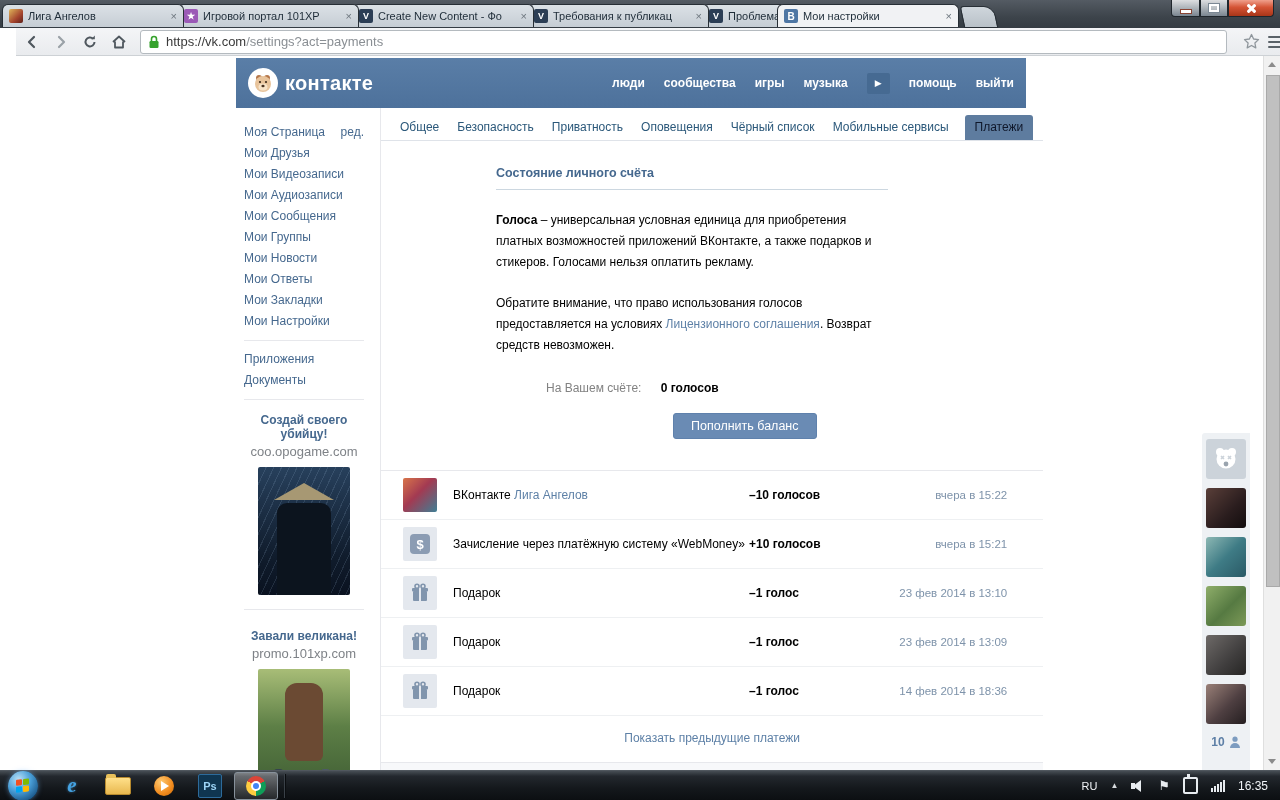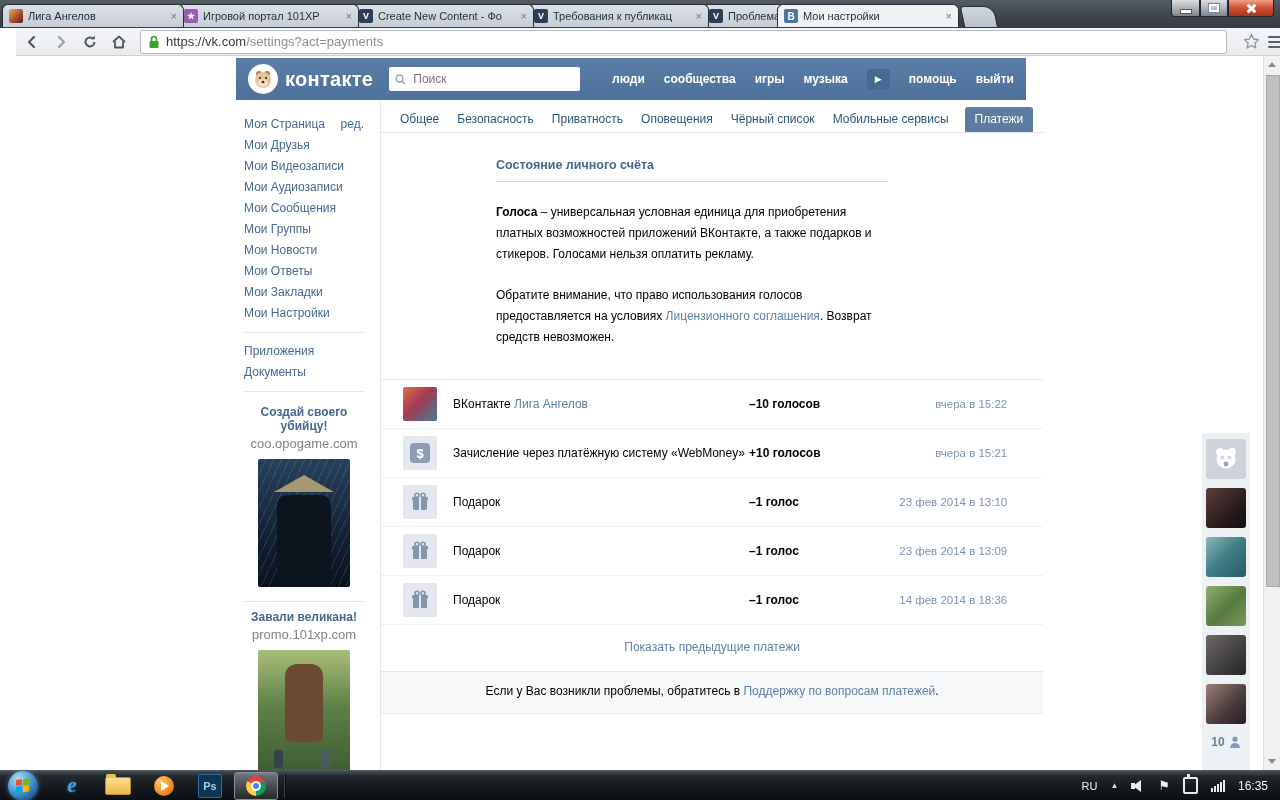--- a/index.html
+++ b/index.html
@@ -42,21 +42,21 @@
   .tbtn{width:26px;height:24px;display:flex;align-items:center;justify-content:center;margin-left:3px;border-radius:3px;}
   .omni{flex:1;height:22px;margin:0 8px;background:#fff;border:1px solid #b4babf;
     border-radius:3px;display:flex;align-items:center;padding:0 7px;font-size:13px;}
   .omni .host{color:#3a3a3a;margin-left:6px;}
   .omni .path{color:#8a8f94;}
   .menu-burger{width:18px;height:12px;display:flex;flex-direction:column;justify-content:space-between;margin:0 10px 0 4px;}
   .menu-burger i{height:2px;background:#5a6268;border-radius:1px;}
   
   .viewport{position:absolute;left:0;top:56px;width:1280px;height:714px;background:#fff;overflow:hidden;}
   .vkwrap{position:absolute;left:236px;top:2px;width:790px;}
-  .vkheader{height:42px;background:linear-gradient(#5a7ea7,#4d719b);display:flex;align-items:center;padding:0 12px;box-sizing:border-box;}
+  .vkheader{height:50px;background:linear-gradient(#5a7ea7,#4d719b);display:flex;align-items:center;padding:0 12px;box-sizing:border-box;}
   .vklogo{display:flex;align-items:center;cursor:pointer;}
   .logo-circle{width:30px;height:30px;border-radius:50%;background:#fff;display:flex;align-items:center;justify-content:center;}
   .logo-text{color:#fff;font-weight:bold;font-size:20px;margin-left:7px;letter-spacing:.3px;}
   .vksearch{margin-left:16px;width:262px;height:24px;background:#fff;border-radius:2px;display:flex;align-items:center;padding:0 6px;box-sizing:border-box;}
   .vksearch input{border:none;outline:none;flex:1;font-size:12px;color:#333;margin-left:5px;font-family:"Liberation Sans",sans-serif;background:transparent;}
   .vknav{margin-left:auto;display:flex;align-items:center;gap:19px;padding-left:32px;}
   .vknav a{color:#fff;font-weight:bold;font-size:12px;text-decoration:none;cursor:pointer;}
   .nav-more{width:23px;height:21px;background:#466a92;border-radius:2px;display:flex;align-items:center;justify-content:center;color:#fff;font-size:9px;cursor:pointer;}
   .vkbody{display:flex;}
   
@@ -74,21 +74,21 @@
   .ad-img.assassin .fig{position:absolute;left:50%;top:36px;transform:translateX(-50%);width:54px;height:92px;
     background:#0c141e;border-radius:10px 10px 0 0;}
   .ad-img.giant{background:linear-gradient(#a8bd77,#5d7f46 45%,#3c5a32);}
   .ad-img.giant .troll{position:absolute;left:50%;top:14px;transform:translateX(-50%);width:38px;height:78px;background:#6b4a33;border-radius:12px 12px 6px 6px;}
   .ad-img.giant .p1,.ad-img.giant .p2{position:absolute;bottom:10px;width:9px;height:18px;background:#35424e;border-radius:3px;}
   .ad-img.giant .p1{left:16px;} .ad-img.giant .p2{right:20px;background:#4d5a66;}
   
   .content{flex:1;border-left:1px solid #e7e8ec;min-height:712px;box-sizing:border-box;}
   .stabs{display:flex;align-items:flex-end;gap:14px;padding:7px 10px 0 17px;border-bottom:1px solid #dfe3e9;}
   .stab{font-size:12px;color:#2b587a;padding:5px 2px 6px;cursor:pointer;white-space:nowrap;}
-  .stab.active{background:#5e7c9f;color:#ffffff;border-radius:3px 3px 0 0;padding:5px 10px 6px;}
+  .stab.active{background:#5e7c9f;color:#0f172a;border-radius:3px 3px 0 0;padding:5px 10px 6px;}
   .section{padding:25px 0 0 115px;width:392px;}
   .sec-head{font-weight:bold;color:#45688e;font-size:12.5px;padding-bottom:9px;border-bottom:1px solid #ccd7e0;}
   .para{font-size:12px;line-height:21px;color:#000;margin-top:20px;}
   .para b{font-weight:bold;}
   a.tlink{color:#5e81a7;text-decoration:none;cursor:pointer;}
   .balrow{margin-top:25px;font-size:12px;}
   .bal-label{color:#828282;margin-left:50px;}
   .bal-value{font-weight:bold;margin-left:16px;color:#000;}
   .btnrow{margin-top:18px;}
   .vkbtn{margin-left:177px;background:#6a8bb4;border:1px solid #5f81ac;border-radius:3px;color:#fff;
@@ -263,27 +263,20 @@
               <circle cx="16" cy="7" r="3" fill="#b4764a"></circle>
             <circle cx="12" cy="13" r="8" fill="#e8c49c"></circle>
             <ellipse cx="12" cy="16" rx="4.5" ry="3.5" fill="#f7e3c8"></ellipse>
             <circle cx="9" cy="11" r="1.1" fill="#3a2a1a"></circle>
               <circle cx="15" cy="11" r="1.1" fill="#3a2a1a"></circle>
             <ellipse cx="12" cy="15" rx="1.6" ry="1.2" fill="#4a3321"></ellipse>
           </svg>
         </span>
         <span class="logo-text">контакте</span>
       </div>
-      <div class="vksearch">
-        <svg width="11" height="11" viewBox="0 0 11 11">
-            <circle cx="4.5" cy="4.5" r="3.4" fill="none" stroke="#8fa6bf" stroke-width="1.5"></circle>
-            <path d="M7 7 L10 10" stroke="#8fa6bf" stroke-width="1.5"></path>
-          </svg>
-        <input type="text" placeholder="Поиск" style="">
-      </div>
       <div class="vknav">
         <a>люди</a>
         <a>сообщества</a>
         <a>игры</a>
         <a>музыка</a>
         <span class="nav-more">
             <span>▶</span>
           </span>
         <a>помощь</a>
         <a>выйти</a>
@@ -316,21 +309,21 @@
             <div>Создай своего</div>
             <div>убийцу!</div>
           </div>
           <div class="ad-url">coo.opogame.com</div>
           <div class="ad-img assassin">
               <div class="hat"></div>
               <div class="fig"></div>
             </div>
         </div>
         <hr style="margin-top:14px">
-        <div class="ad" style="margin-top:8px">
+        <div class="ad" style="margin-top:19px">
           <div class="ad-title">Завали великана!</div>
           <div class="ad-url">promo.101xp.com</div>
           <div class="ad-img giant">
               <div class="troll"></div>
               <div class="p1"></div>
               <div class="p2"></div>
             </div>
         </div>
 
       </div>
@@ -343,20 +336,27 @@
           <span class="stab">Оповещения</span>
           <span class="stab">Чёрный список</span>
           <span class="stab">Мобильные сервисы</span>
           <span class="stab active">Платежи</span>
         </div>
 
         <div class="section">
           <div class="sec-head">Состояние личного счёта</div>
           <div class="para"><b>Голоса</b><span> – универсальная условная единица для приобретения платных возможностей приложений ВКонтакте, а также подарков и стикеров. Голосами нельзя оплатить рекламу.</span></div>
           <div class="para"><span>Обратите внимание, что право использования голосов предоставляется на условиях </span><a class="tlink">Лицензионного соглашения</a><span>. Возврат средств невозможен.</span></div>
+          <div class="balrow">
+            <span class="bal-label">На Вашем счёте:</span>
+            <span class="bal-value">0 голосов</span>
+          </div>
+          <div class="btnrow">
+            <button class="vkbtn">Пополнить баланс</button>
+          </div>
         </div>
 
         <hr class="divider-full">
 
         <div class="pay-row">
           <div class="pay-icon appav"></div>
           <div class="pay-label"><span>ВКонтакте </span><a class="tlink">Лига Ангелов</a></div>
           <div class="pay-amount">–10 голосов</div>
           <div class="pay-date">вчера в 15:22</div>
         </div>

